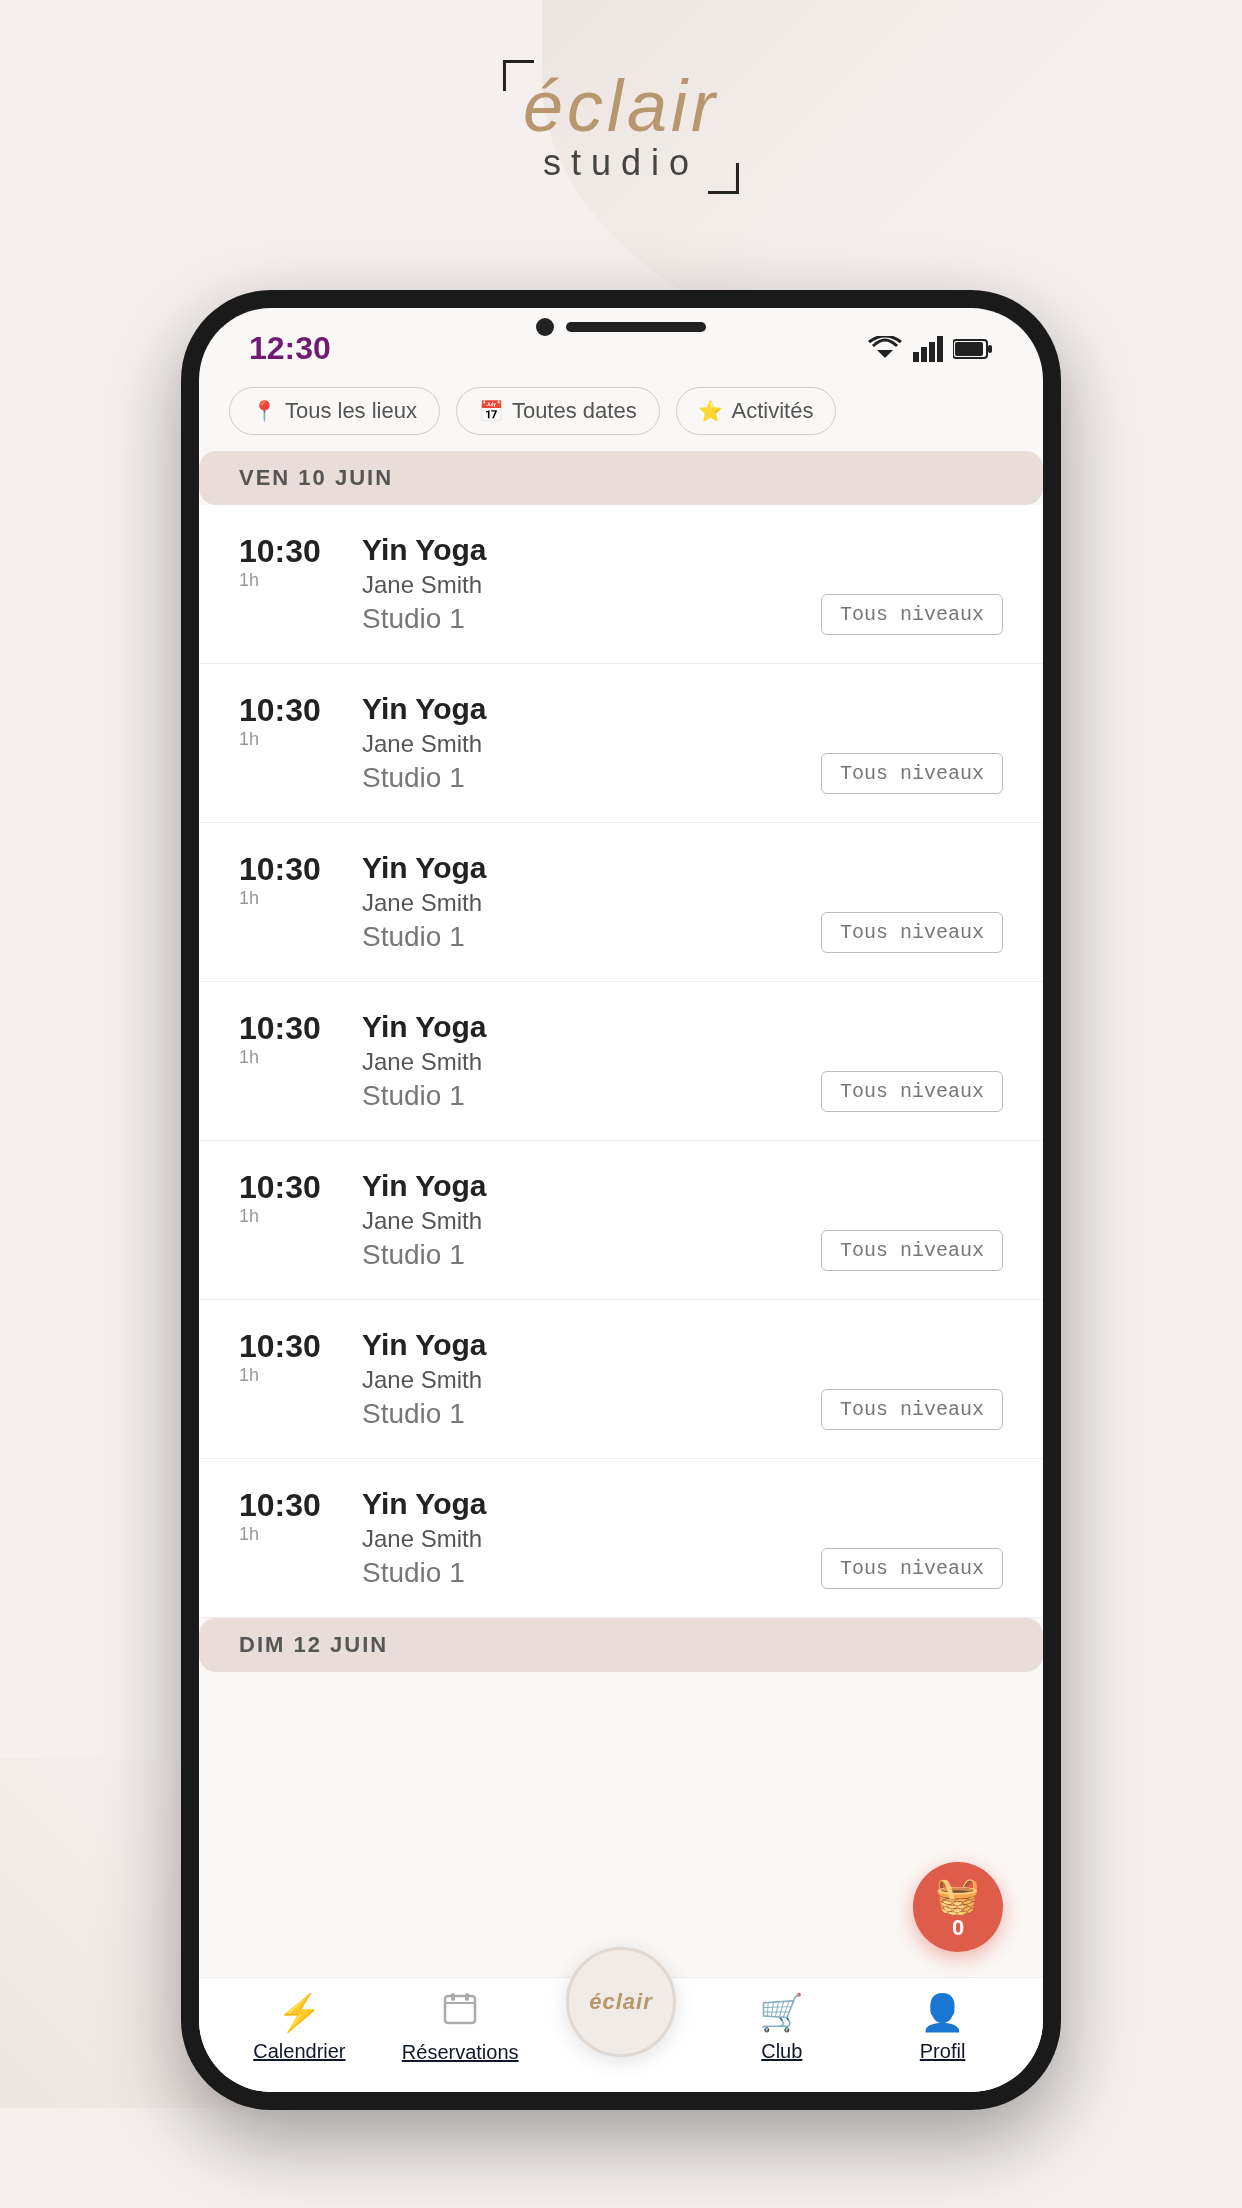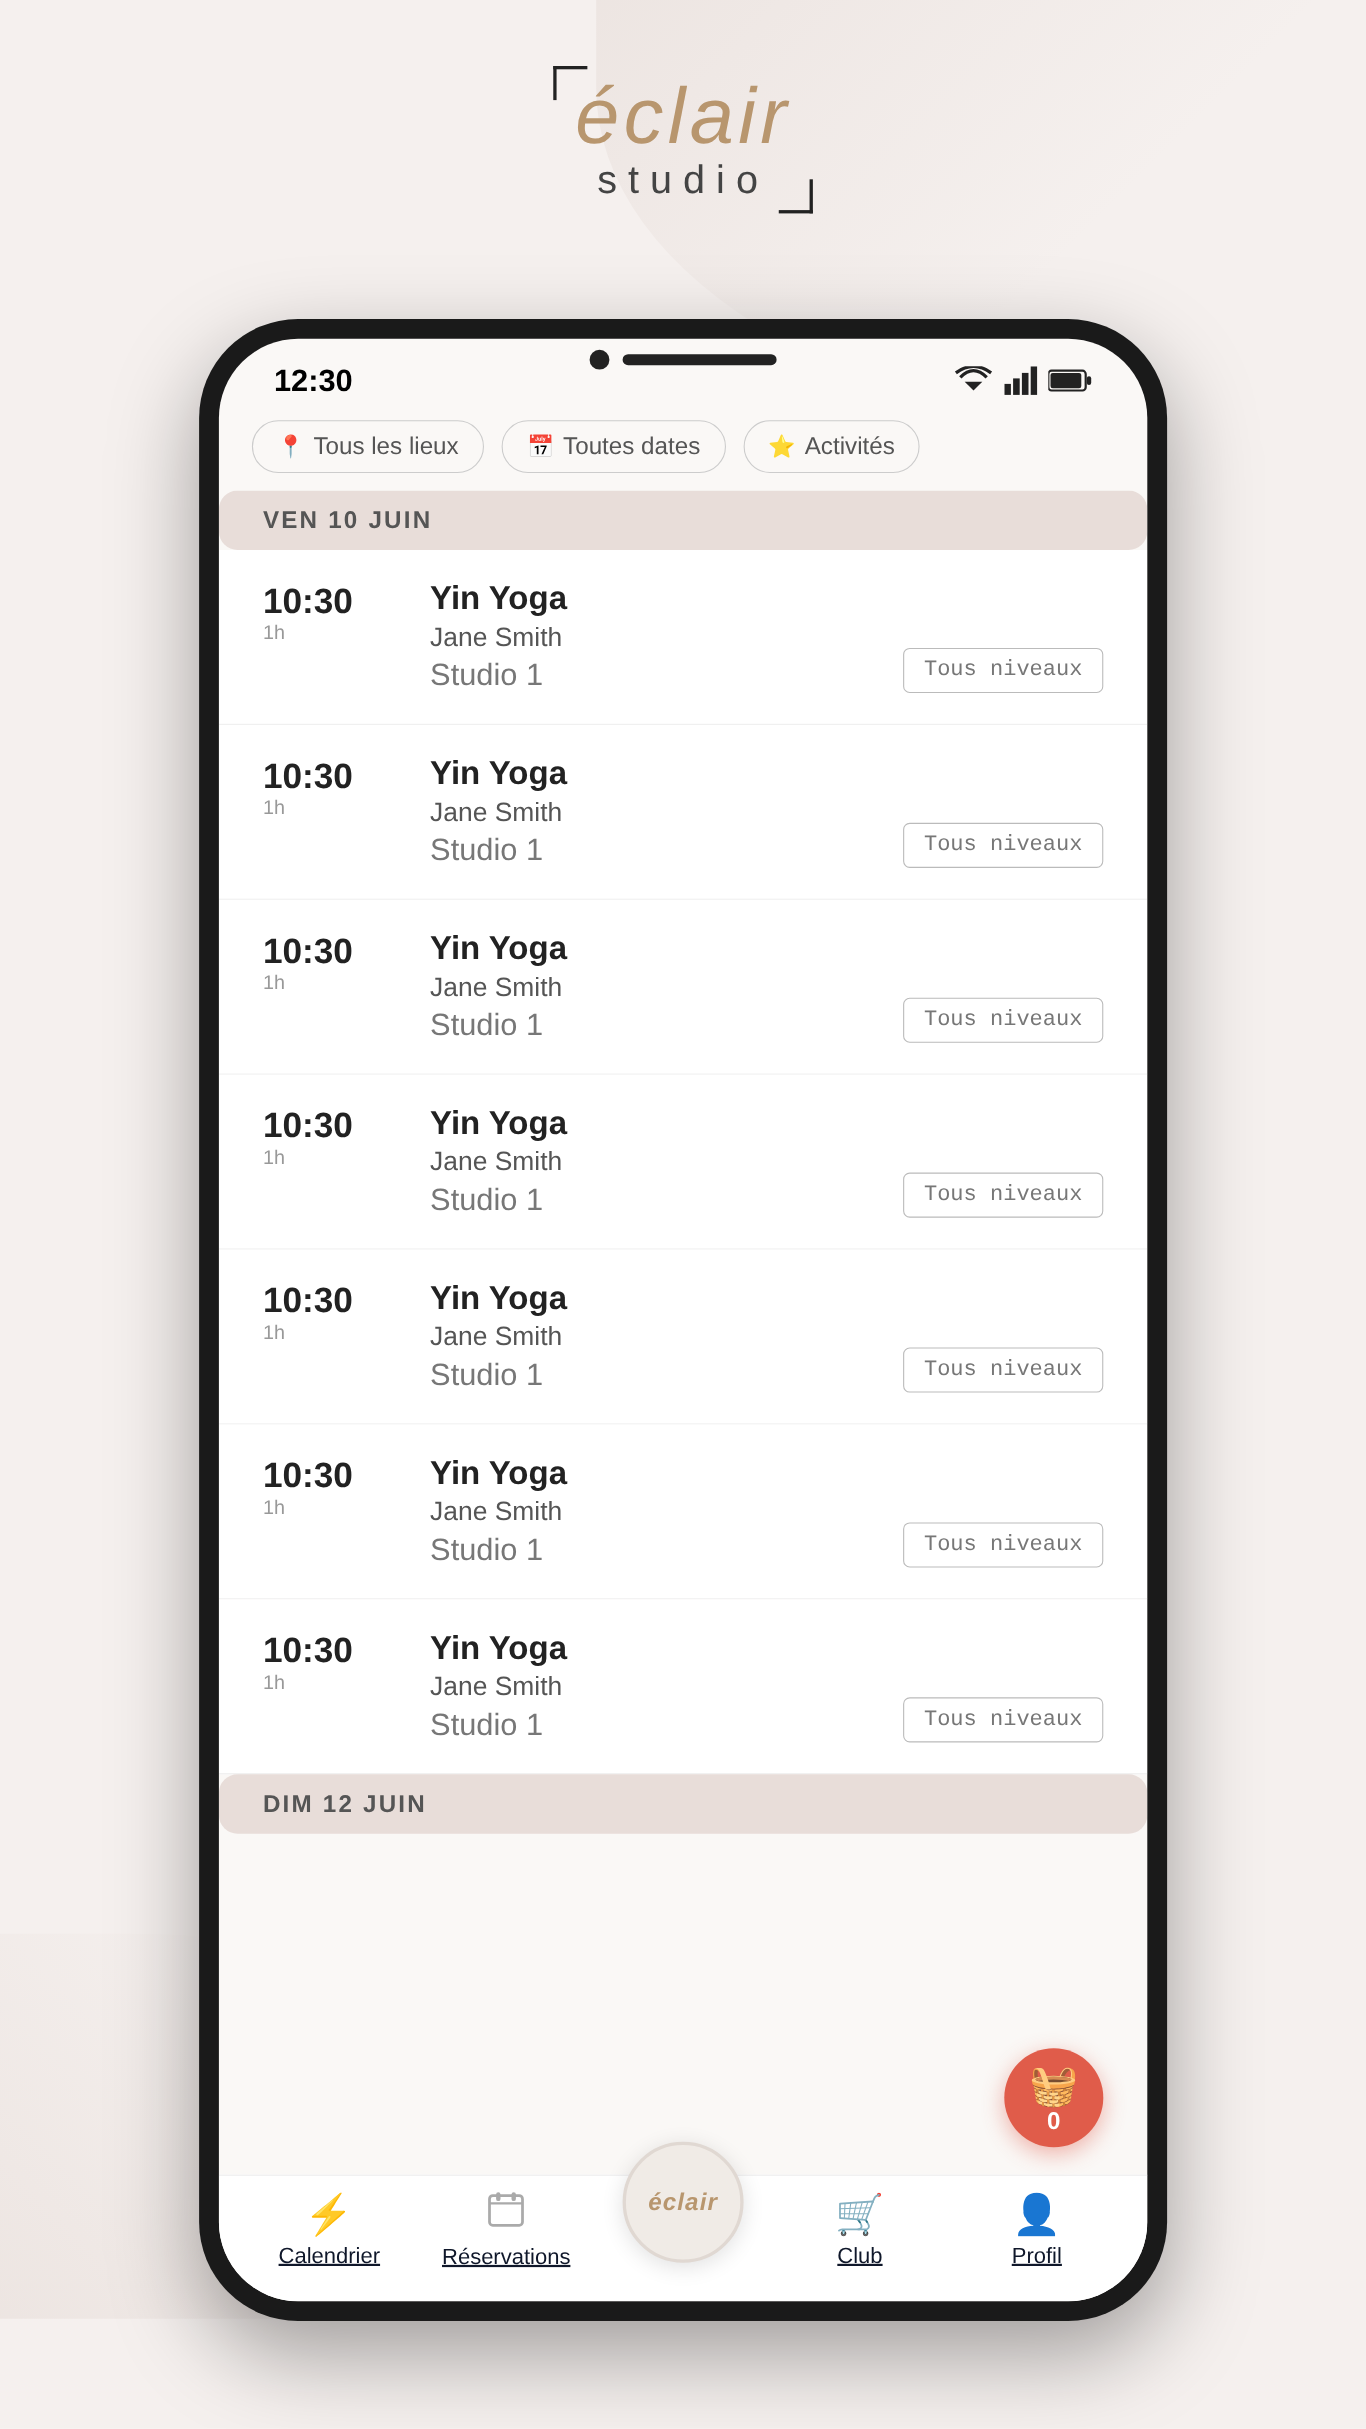--- a/index.html
+++ b/index.html
@@ -130,23 +130,23 @@
     
     .status-bar {
       display: flex;
       justify-content: space-between;
       align-items: center;
       padding: 22px 50px 10px;
       background: transparent;
       flex-shrink: 0;
     }
     .status-time {
-      font-size: 28px;
+      font-size: 32px;
       font-weight: 600;
-      color: #000000;
+      color: #701a75;
     }
     .status-icons {
       display: flex;
       align-items: center;
       gap: 10px;
     }
 
     
     .filter-bar {
       display: flex;
@@ -190,21 +190,21 @@
       border-radius: 17px;
     }
 
     
     .class-row {
       display: flex;
       align-items: flex-start;
       padding: 28px 40px;
       border-bottom: 1px solid #eee;
       background: #fff;
-      gap: 42px;
+      gap: 13px;
     }
     .class-time {
       min-width: 110px;
       display: flex;
       flex-direction: column;
     }
     .class-time-main {
       font-size: 32px;
       font-weight: 700;
       color: #222;

